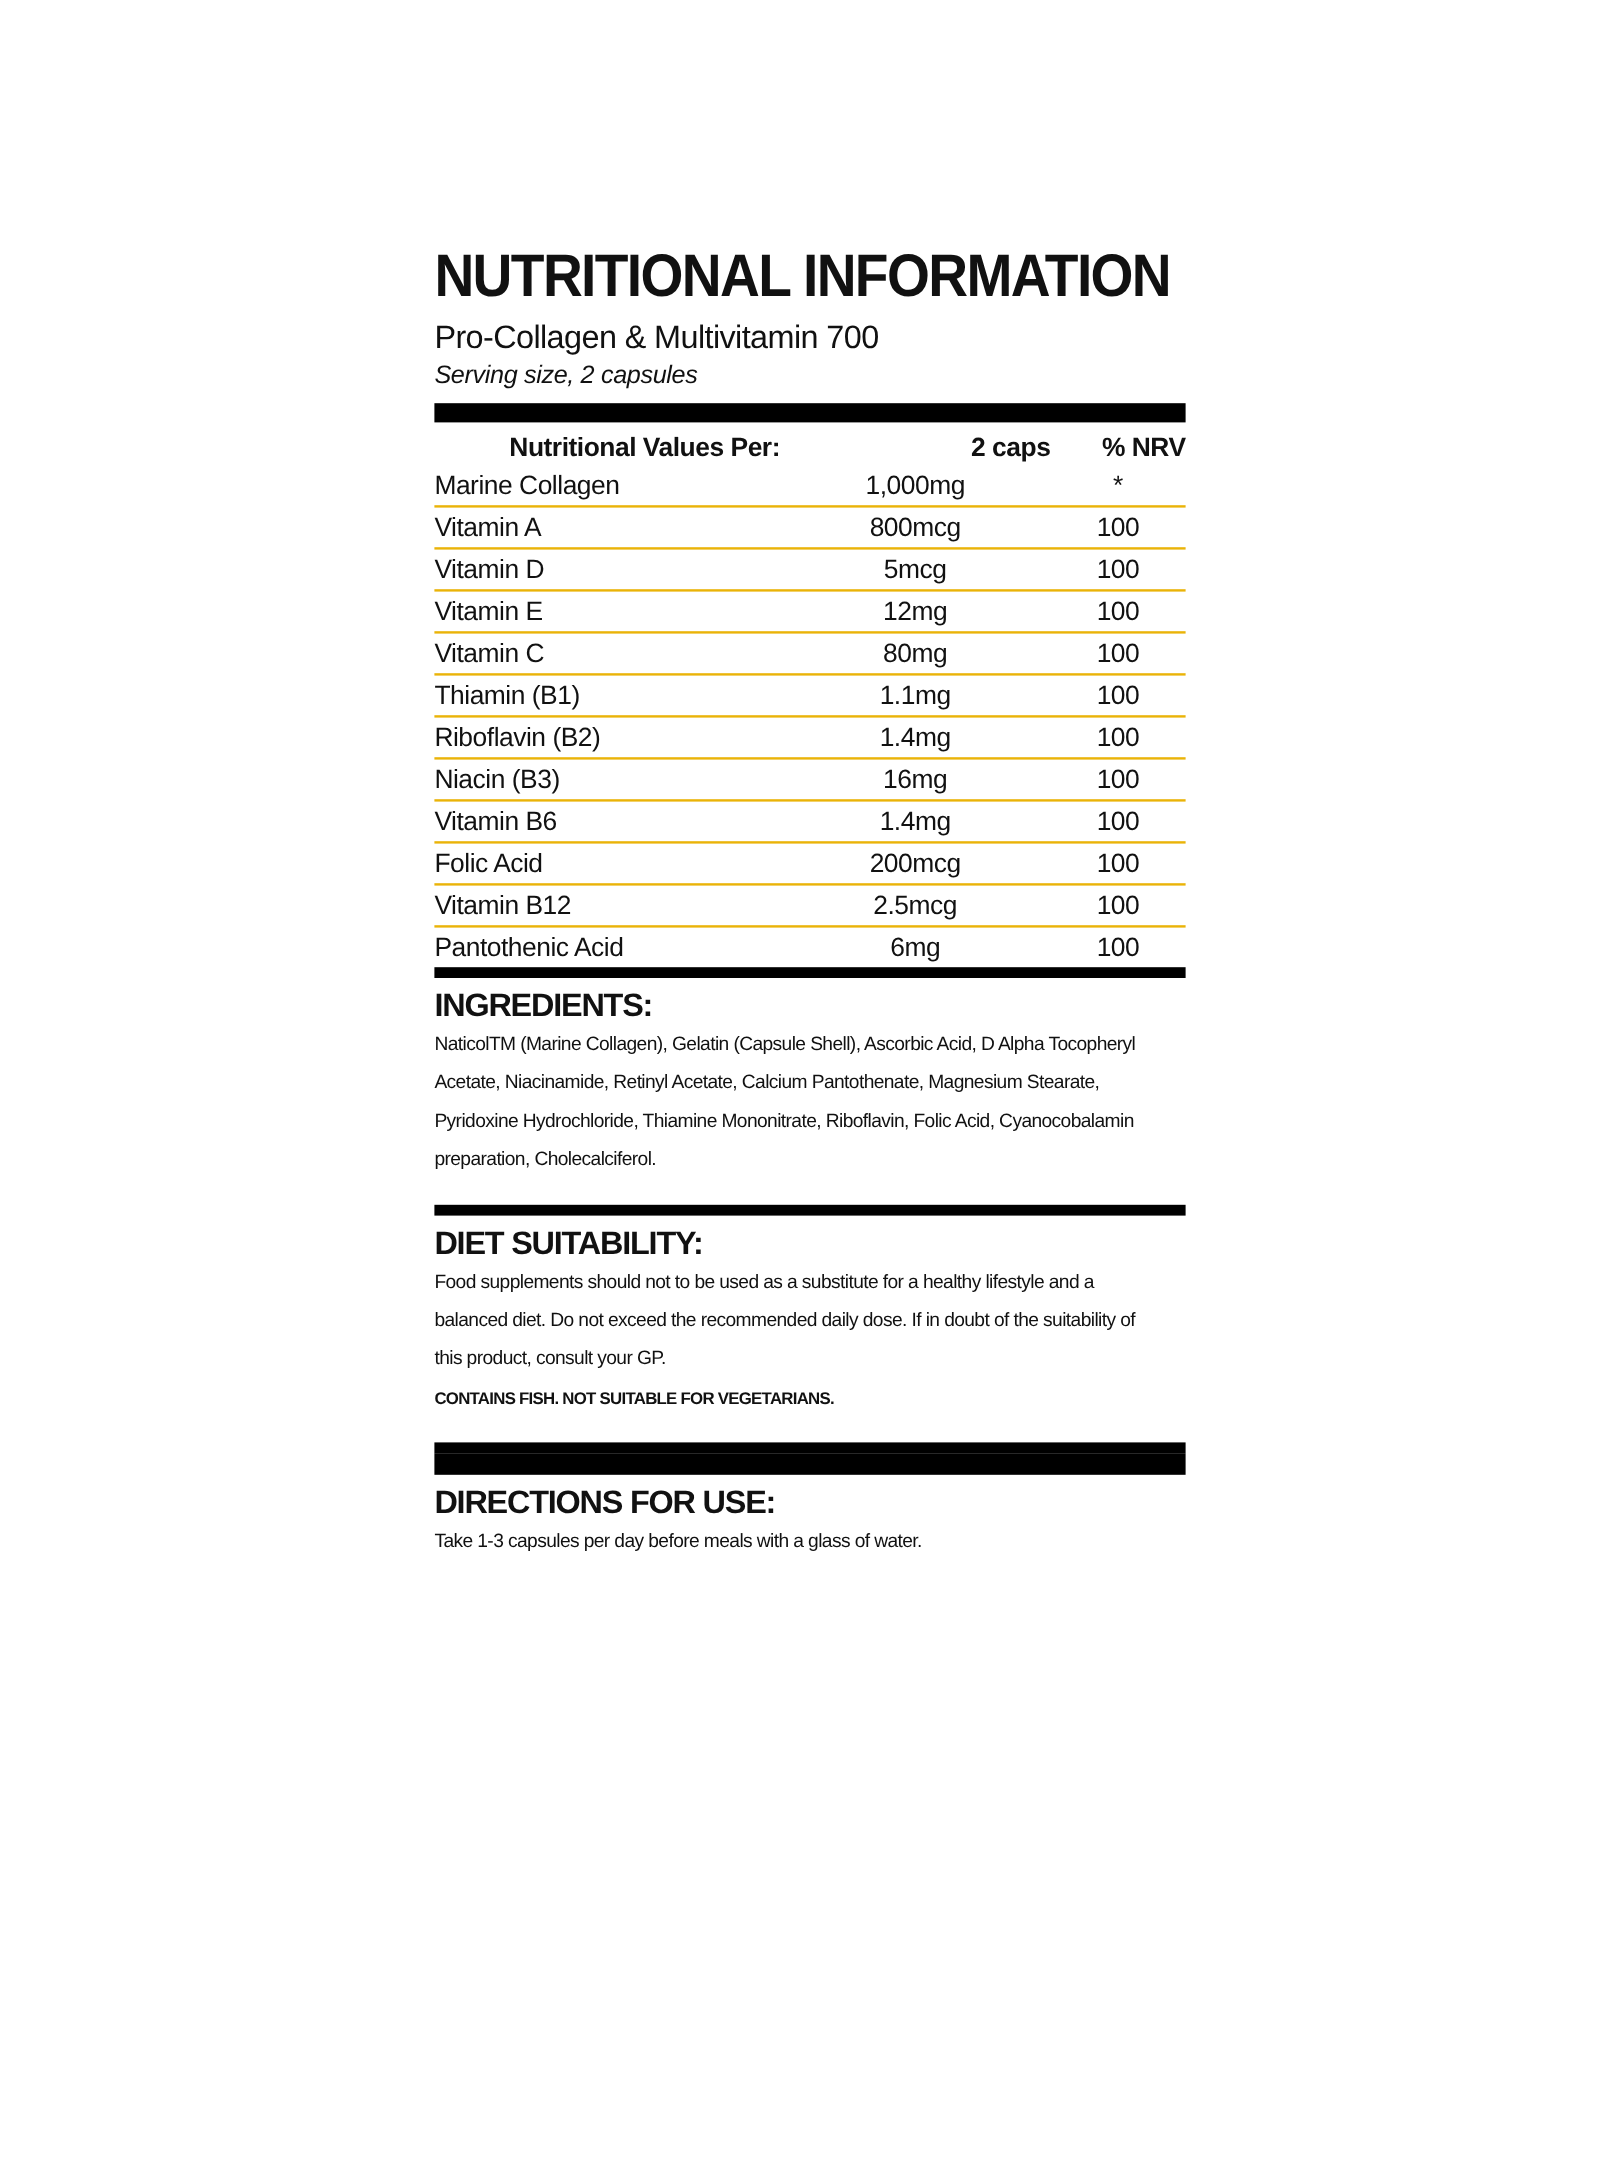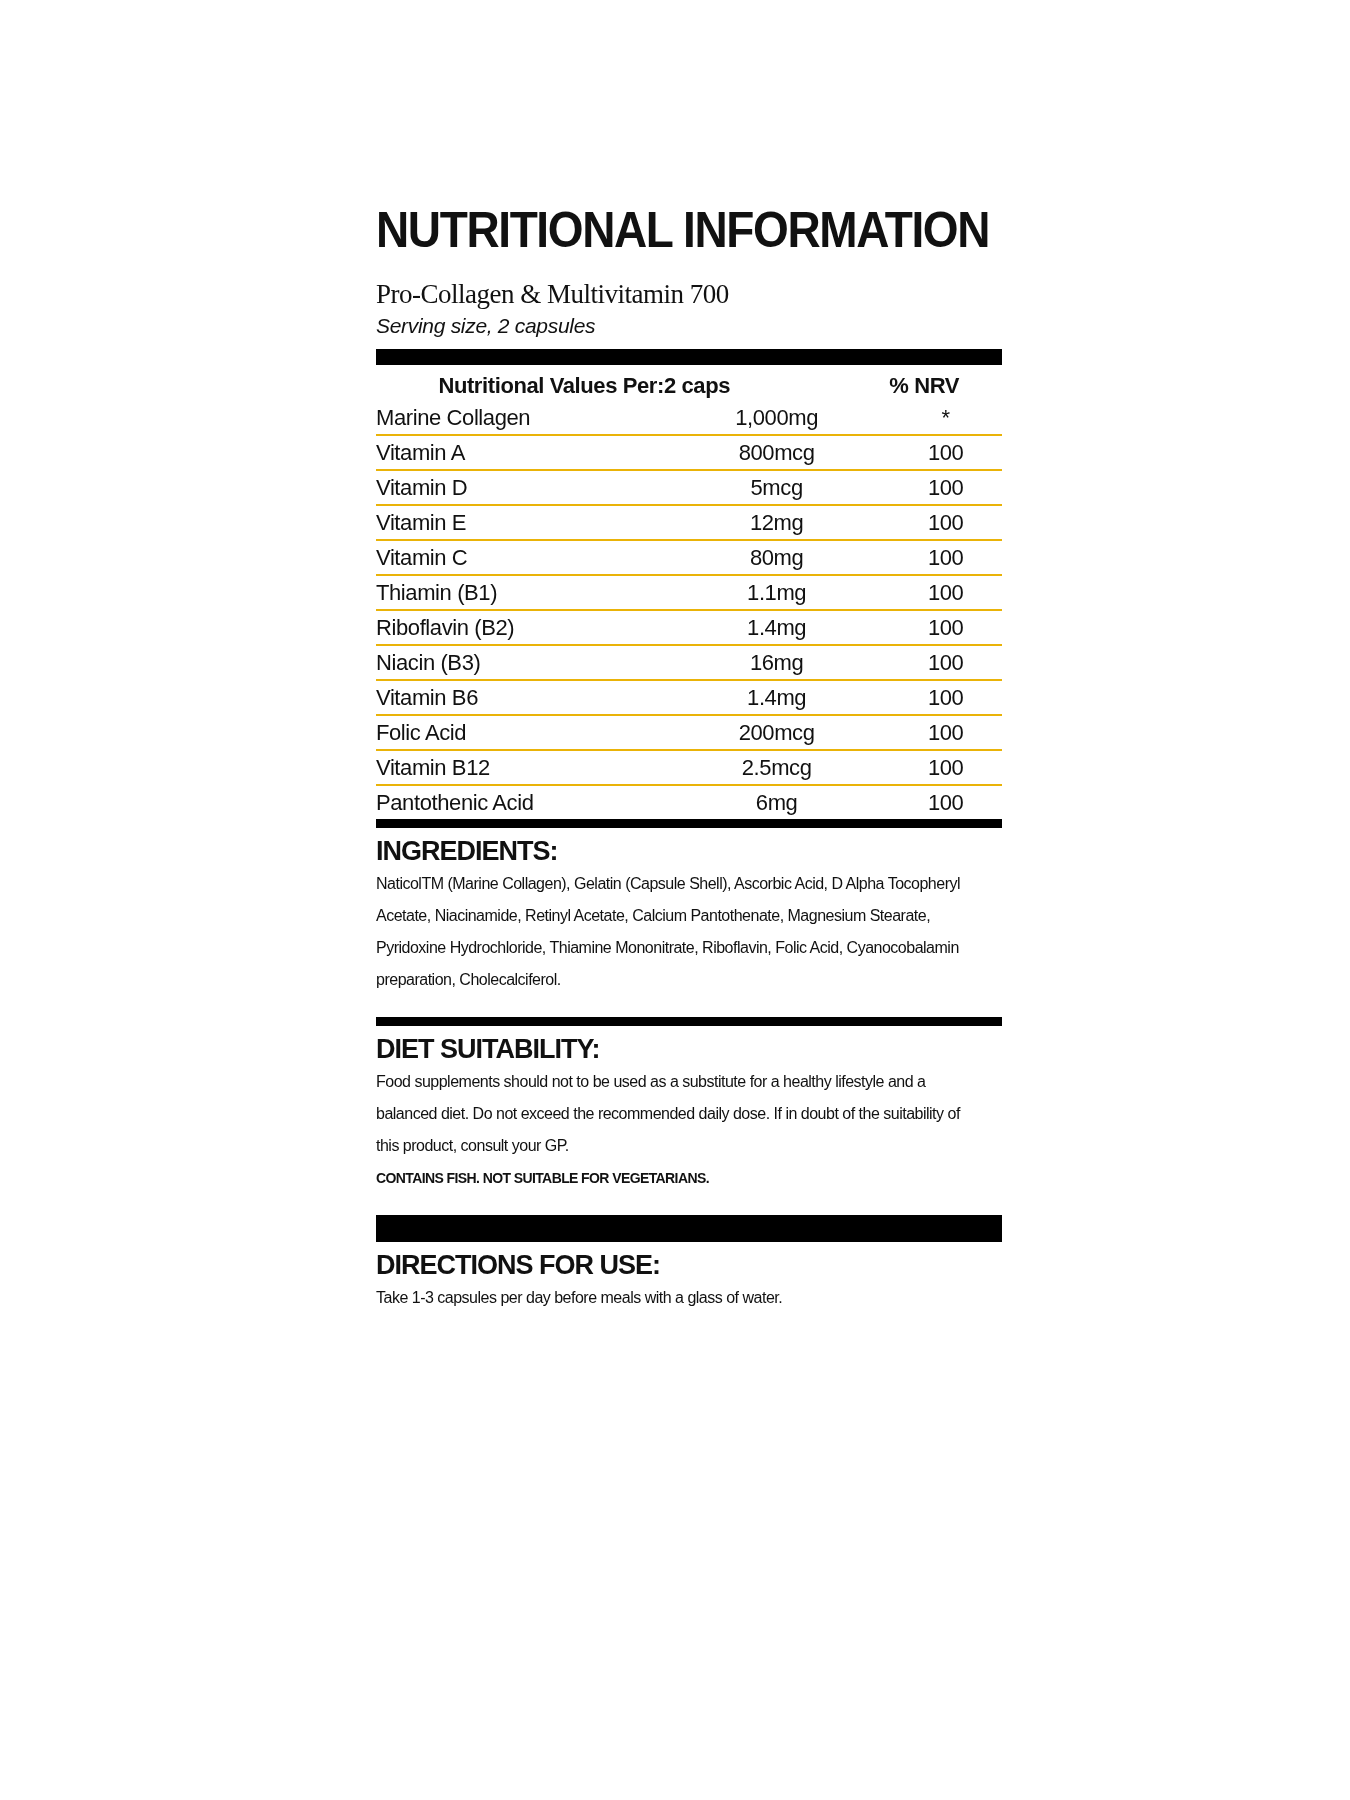--- a/index.html
+++ b/index.html
@@ -10,40 +10,39 @@
     body {
       width: 1350px;
       height: 1800px;
       position: relative;
       overflow: hidden;
       color: #111111;
       font-family: "Liberation Sans", sans-serif;
     }
     .label {
       position: absolute;
-      left: 376px;
+      left: 362px;
       top: 200px;
       width: 626px;
     }
     .title {
       font-size: 50px;
       font-weight: bold;
       letter-spacing: -1.5px;
       line-height: 60px;
       margin: 0;
       transform: scaleX(0.92);
       transform-origin: left center;
       white-space: nowrap;
     }
     .subtitle {
       font-size: 27px;
       line-height: 34px;
-      margin-top: 17px;
+      margin-top: 4px;
       letter-spacing: -0.5px;
-      font-family: Liberation Serif, serif;
     }
     .serving {
       font-size: 21px;
       font-style: italic;
       line-height: 30px;
       letter-spacing: -0.3px;
     }
     .bar-thick {
       height: 16px;
       background: #000000;
@@ -73,21 +72,21 @@
     }
     table.nutri tr.row td {
       border-bottom: 2px solid #eab308;
     }
     table.nutri tr.row.last td {
       border-bottom: none;
     }
     .col-name { width: 46%; text-align: left; }
     .col-amount { width: 36%; text-align: center; }
     .col-nrv { width: 18%; text-align: center; }
-    table.nutri th.col-amount, table.nutri th.col-nrv { text-align: left; }
+    table.nutri th.col-amount, table.nutri th.col-nrv { text-align: right; }
     .section {
       padding-top: 6px;
       padding-bottom: 21px;
     }
     .section-heading {
       font-size: 27px;
       font-weight: bold;
       letter-spacing: -1px;
       line-height: 34px;
       margin: 0;

